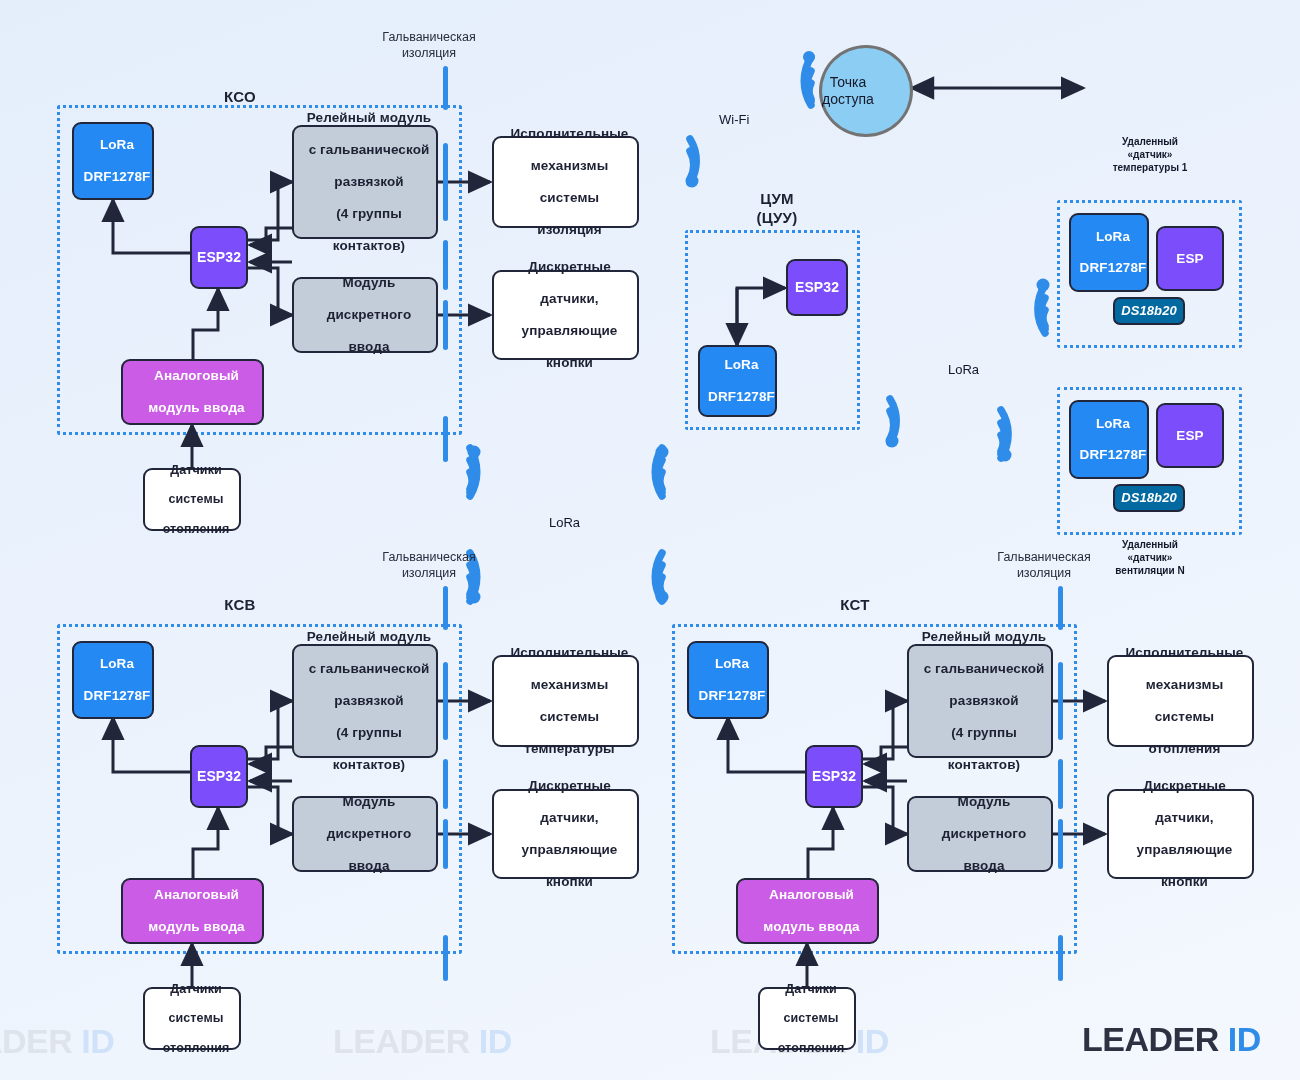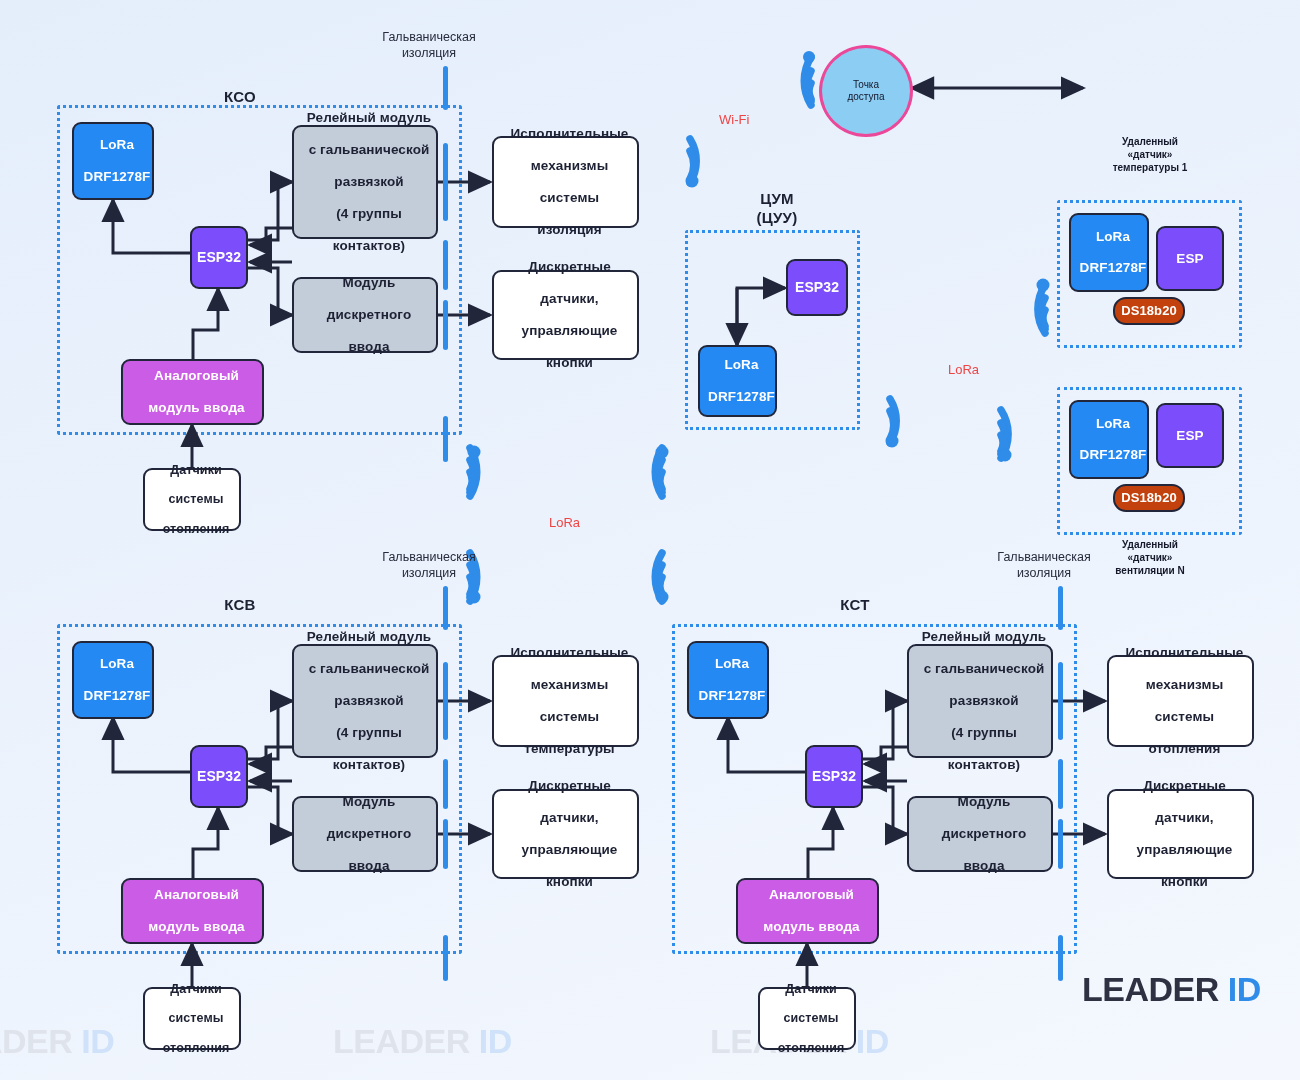--- a/index.html
+++ b/index.html
@@ -21,21 +21,21 @@
     font-weight:bold;letter-spacing:.1px;
     z-index:6;
   }
   .node span{display:block;width:100%;padding:0 4px;}
 
   .n-lora{background:#2489f2;color:#ffffff;font-size:13.5px;}
   .n-esp{background:#7c4dfb;color:#ffffff;font-size:14px;}
   .n-esp-sm{background:#7c4dfb;color:#ffffff;font-size:13.5px;}
   .n-analog{background:#cb5ce6;color:#ffffff;font-size:13.5px;}
   .n-gray{background:#c3ccd9;color:#1d2133;font-size:13.5px;}
-  .n-ds{background:#c2410c;color:#ffffff;font-size:13px;border-width:2.2px;border-radius:13px;}
+  .n-ds{background:#0369a1;color:#ffffff;font-size:13px;border-width:2.2px;border-radius:7px;font-style:italic;}
   .n-white{background:#ffffff;color:#1d2133;font-size:13.5px;}
   .n-white-sm{background:#ffffff;color:#1d2133;font-size:12.5px;}
 
   
   .group-frame{
     position:absolute;box-sizing:border-box;
     border:3px dotted #2f8ce8;border-radius:3px;
     background:transparent;z-index:2;
   }
   .group-title{
@@ -49,28 +49,28 @@
     line-height:1.25;z-index:5;
   }
   .galv-bar{
     position:absolute;width:5px;background:#2f8ce8;border-radius:2.5px;z-index:5;
   }
 
   
   .radio{position:absolute;z-index:5;}
   .radio svg{display:block;}
   .radio-label{
-    position:absolute;font-size:13px;color:#ef4444;z-index:5;white-space:nowrap;
+    position:absolute;font-size:13px;color:#0f172a;z-index:5;white-space:nowrap;
   }
 
   
   .ap{
-    position:absolute;border:3px solid #ec4899;border-radius:50%;
-    background:#8ccdf3;display:flex;align-items:center;justify-content:center;
-    text-align:center;font-size:10px;color:#14182a;line-height:1.2;z-index:6;
+    position:absolute;border:3px solid #737373;border-radius:50%;
+    background:#8ccdf3;display:flex;align-items:center;justify-content:flex-start;
+    text-align:center;font-size:14px;color:#14182a;line-height:1.2;z-index:6;
   }
   .cloud-wrap{position:absolute;z-index:6;}
   .cloud-text{
     position:absolute;left:0;right:0;text-align:center;
     font-size:13px;color:#14182a;line-height:1.2;
   }
   .side-title{
     position:absolute;font-weight:bold;font-size:10px;color:#14182a;
     text-align:center;line-height:1.3;z-index:5;
   }
@@ -99,21 +99,21 @@
     <span class="i">ID</span>
   </div>
   <div class="wm" style="left:333px;top:1022px;">
     <span class="l">LEADER</span>
     <span class="i">ID</span>
   </div>
   <div class="wm" style="left:710px;top:1022px;">
     <span class="l">LEADER</span>
     <span class="i">ID</span>
   </div>
-  <div class="wm wm-main" style="left:1082px;top:970px;">
+  <div class="wm wm-main" style="left:1082px;top:1020px;">
     <span class="l">LEADER</span>
     <span class="i">ID</span>
   </div>
 
   <svg id="wires" width="1300" height="1080" viewBox="0 0 1300 1080">
     <defs>
       <marker id="ah" markerWidth="9" markerHeight="9" refX="7.4" refY="4.5" orient="auto" markerUnits="strokeWidth">
         <path d="M0,0.6 L8.4,4.5 L0,8.4 z" fill="#22263a"></path>
       </marker>
       <marker id="ah-start" markerWidth="9" markerHeight="9" refX="1.0" refY="4.5" orient="auto" markerUnits="strokeWidth">

